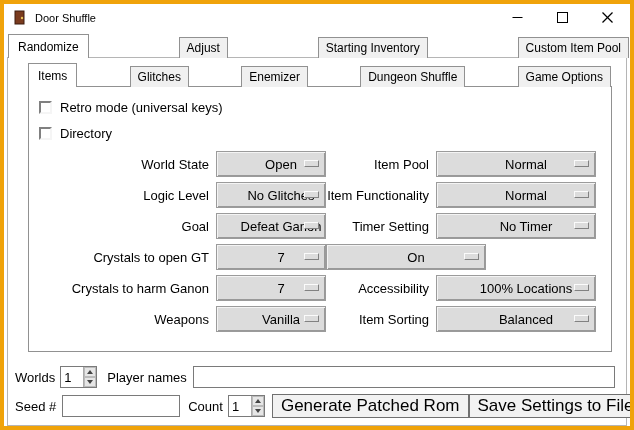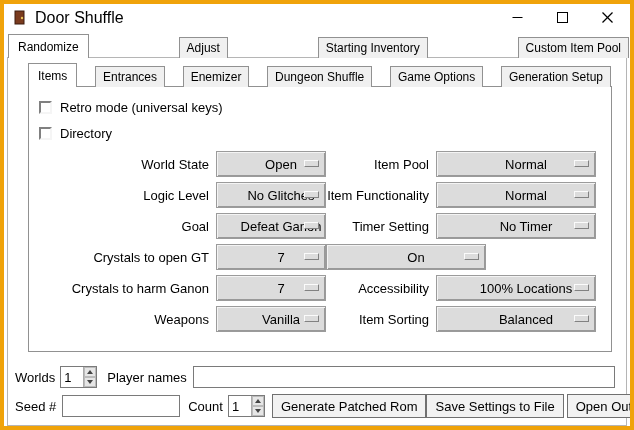--- a/index.html
+++ b/index.html
@@ -18,21 +18,21 @@
     overflow: hidden;
   }
   
   .titlebar {
     height: 27px;
     background: #fff;
     display: flex;
     align-items: center;
   }
   .titlebar .app-icon { width: 16px; height: 16px; margin-left: 8px; display: flex; align-items: center; }
-  .titlebar .title-text { margin-left: 7px; font-size: 16px; }
+  .titlebar .title-text { margin-left: 7px; font-size: 11px; }
   .titlebar .win-buttons { margin-left: auto; display: flex; height: 100%; }
   .win-btn {
     width: 45px; height: 100%;
     display: flex; align-items: center; justify-content: center;
     background: #fff; border: none; cursor: default;
   }
   
   .tabs { display: flex; align-items: flex-end; position: relative; z-index: 2; justify-content: space-between; }
   .tab {
     font-size: 12px;
@@ -114,21 +114,21 @@
   .spin-input { width: 22px; height: 100%; border: none; font-size: 13px; padding: 0 3px; outline: none; font-family: "Liberation Sans", sans-serif; }
   .spin-arrows { width: 13px; display: flex; flex-direction: column; border-left: 1px solid #aaa; }
   .spin-btn { flex: 1; background: #e6e6e6; border: 1px solid #bbb; display: flex; align-items: center; justify-content: center; padding: 0; }
   .tri-up { width: 0; height: 0; border-left: 3px solid transparent; border-right: 3px solid transparent; border-bottom: 4px solid #444; }
   .tri-down { width: 0; height: 0; border-left: 3px solid transparent; border-right: 3px solid transparent; border-top: 4px solid #444; }
   .push-btn {
     height: 24px;
     background: #f2f2f2;
     border: 1px solid #707070;
     font-family: "Liberation Sans", sans-serif;
-    font-size: 13px;
+    font-size: 17px;
     padding: 0 8px;
     white-space: nowrap;
   }
   .spacer { flex: 1; }
 </style>
 </head>
 <body>
 
 <div class="window">
 
@@ -165,25 +165,24 @@
     <div class="tab">Adjust</div>
     <div class="tab">Starting Inventory</div>
     <div class="tab">Custom Item Pool</div>
   </div>
 
   <div class="outer-pane">
 
     <div class="inner-notebook">
       <div class="tabs inner-tabs">
         <div class="tab selected">Items</div>
-        <div class="tab">Entrances</div>
+        <div class="tab">Glitches</div>
         <div class="tab">Enemizer</div>
         <div class="tab">Dungeon Shuffle</div>
         <div class="tab">Game Options</div>
-        <div class="tab">Generation Setup</div>
       </div>
 
       <div class="inner-pane">
 
         <div class="cb-row">
           <span class="cb-box"></span>
           <span class="cb-label">Retro mode (universal keys)</span>
         </div>
         <div class="cb-row">
           <span class="cb-box"></span>

